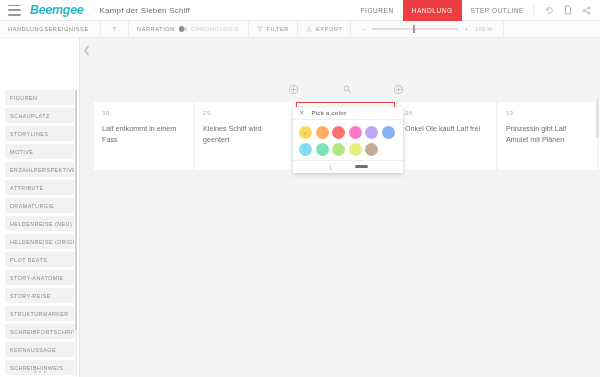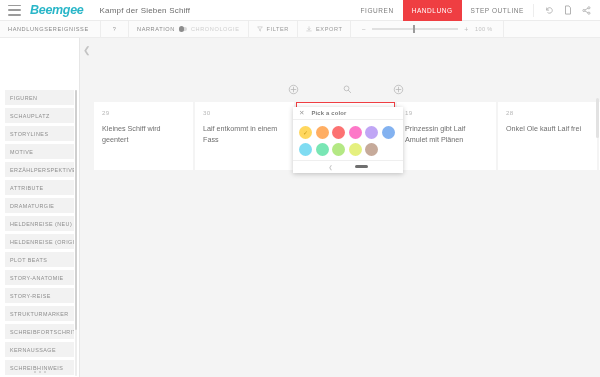--- a/index.html
+++ b/index.html
@@ -256,38 +256,38 @@
       <div class="tbtn" style="left:313px">
         <svg width="11" height="11" viewBox="0 0 16 16" fill="none" stroke="#b5b5b5" stroke-width="1.1">
           <circle cx="8" cy="8" r="6.2"></circle>
             <path d="M8 4.6 V11.4 M4.6 8 H11.4" stroke-linecap="round"></path>
         </svg>
       </div>
     </div>
 
     <div class="cards" id="card-list">
         <div class="card">
+          <div class="num">30</div>
+          <div class="ttl">Laif entkommt in einem Fass</div>
+        </div>
+        <div class="card">
           <div class="num">29</div>
           <div class="ttl">Kleines Schiff wird geentert</div>
-        </div>
-        <div class="card">
-          <div class="num">30</div>
-          <div class="ttl">Laif entkommt in einem Fass</div>
         </div>
         <div class="card selected">
           <div class="num">27</div>
           <div class="ttl">Laif wird von Räubern gefangen</div>
         </div>
         <div class="card">
+          <div class="num">28</div>
+          <div class="ttl">Onkel Ole kauft Laif frei</div>
+        </div>
+        <div class="card">
           <div class="num">19</div>
           <div class="ttl">Prinzessin gibt Laif Amulet mit Plänen</div>
-        </div>
-        <div class="card">
-          <div class="num">28</div>
-          <div class="ttl">Onkel Ole kauft Laif frei</div>
         </div>
         <div class="card partial"></div>
       </div>
 
     <div class="canvas-vscroll"></div>
   </div>
 
   <div class="picker">
     <div class="pk-head">
       <span class="pk-close">✕</span>

